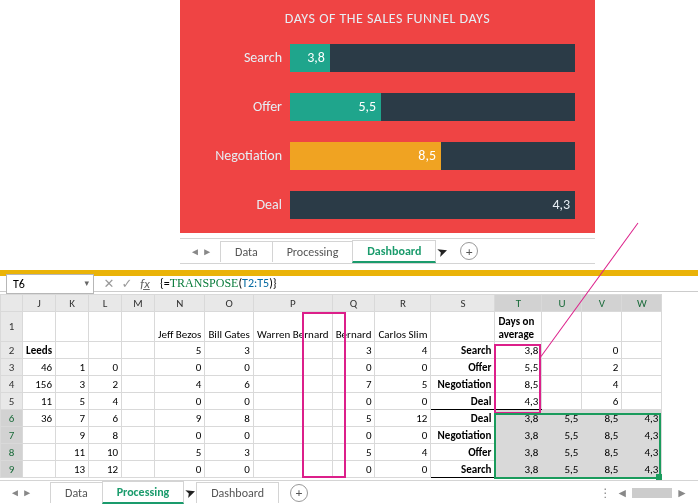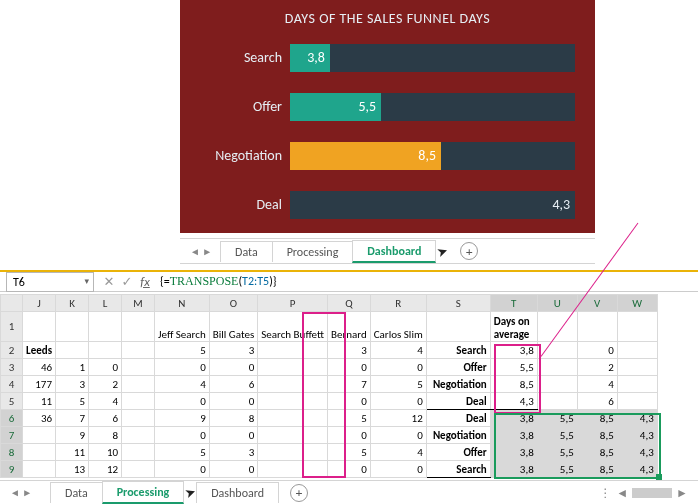--- a/index.html
+++ b/index.html
@@ -11,21 +11,21 @@
     width: 698px;
     height: 504px;
     overflow: hidden;
     position: relative;
   }
   
   .chart {
     position: absolute;
     left: 180px; top: 0;
     width: 415px; height: 233px;
-    background: #7f1d1d;
+    background: #ef4444;
     color: #e6eef4;
   }
   .chart-title {
     text-align: center;
     font-size: 14px;
     padding: 10px 0 6px;
     letter-spacing: 0.5px;
   }
   .chart-rows { padding: 4px 20px 10px 0; }
   .chart-row {
@@ -140,21 +140,21 @@
     margin-left: 2px;
   }
   
   .formula-bar {
     position: absolute;
     left: 0; top: 270px;
     width: 698px; height: 22px;
     display: flex;
     align-items: center;
     border-bottom: 1px solid #ccc;
-    border-top: 2px solid #eab308;
+    border-top: 6px solid #eab308;
     background: #fff;
   }
   .name-box {
     width: 88px;
     border: 1px solid #b7b7b7;
     background: #fff;
     padding: 2px 18px 2px 6px;
     margin: 0 6px;
     position: relative;
   }
@@ -343,23 +343,23 @@
     <th class="sel-col">U</th>
     <th class="sel-col">V</th>
     <th class="sel-col">W</th>
   </tr>
   <tr style="height:30px">
     <th class="rowhdr">1</th>
     <td></td>
           <td></td>
           <td></td>
           <td></td>
-    <td class="txt" style="vertical-align:bottom">Jeff Search</td>
+    <td class="txt" style="vertical-align:bottom">Jeff Bezos</td>
     <td class="txt" style="vertical-align:bottom">Bill Gates</td>
-    <td class="txt" style="vertical-align:bottom">Search Buffett</td>
+    <td class="txt" style="vertical-align:bottom">Warren Bernard</td>
     <td class="txt" style="vertical-align:bottom">Bernard</td>
     <td class="txt" style="vertical-align:bottom">Carlos Slim</td>
     <td></td>
     <td class="txt bold border-thick-l border-thick-t" style="vertical-align:bottom;white-space:normal">Days on average</td>
     <td></td>
           <td></td>
           <td></td>
   </tr>
   <tr>
     <th class="rowhdr">2</th>
@@ -390,21 +390,21 @@
     <td>0</td>
           <td>0</td>
     <td class="bold border-thick-l">Offer</td>
     <td class="border-thick-l">5,5</td>
           <td></td>
     <td>2</td>
           <td></td>
   </tr>
   <tr>
     <th class="rowhdr">4</th>
-    <td>177</td>
+    <td>156</td>
           <td>3</td>
           <td>2</td>
           <td></td>
     <td>4</td>
           <td>6</td>
           <td></td>
     <td>7</td>
           <td>5</td>
     <td class="bold border-thick-l">Negotiation</td>
     <td class="border-thick-l">8,5</td>

